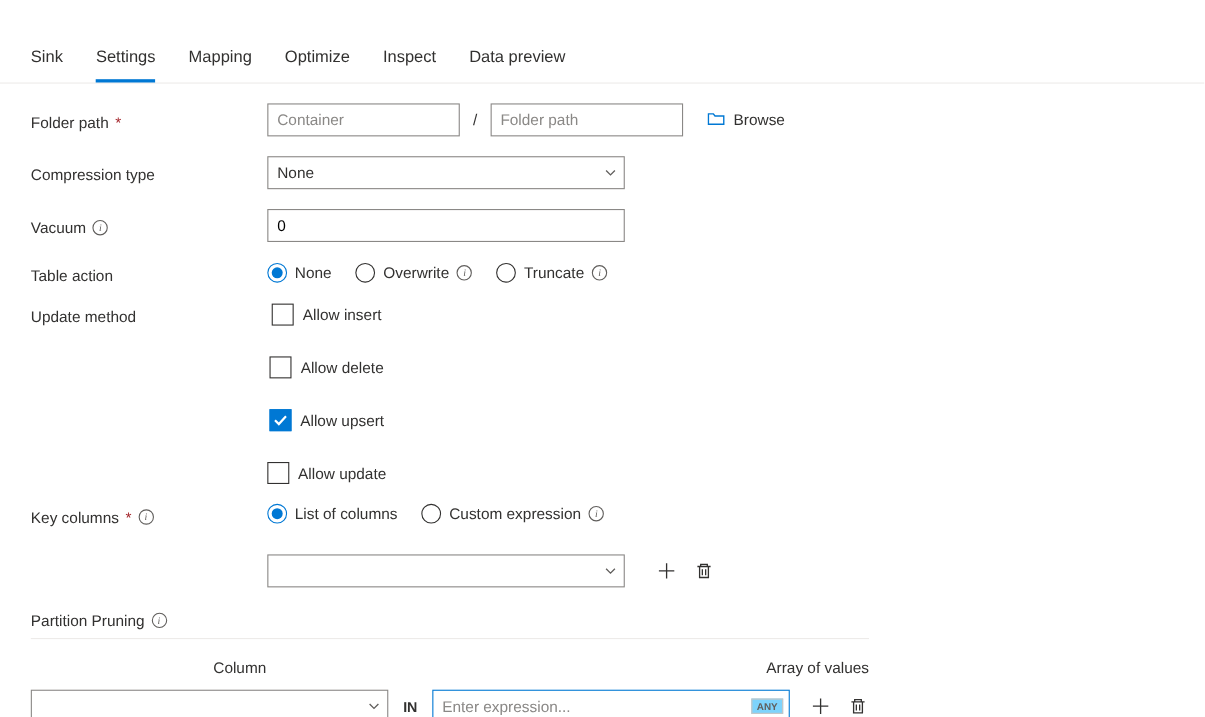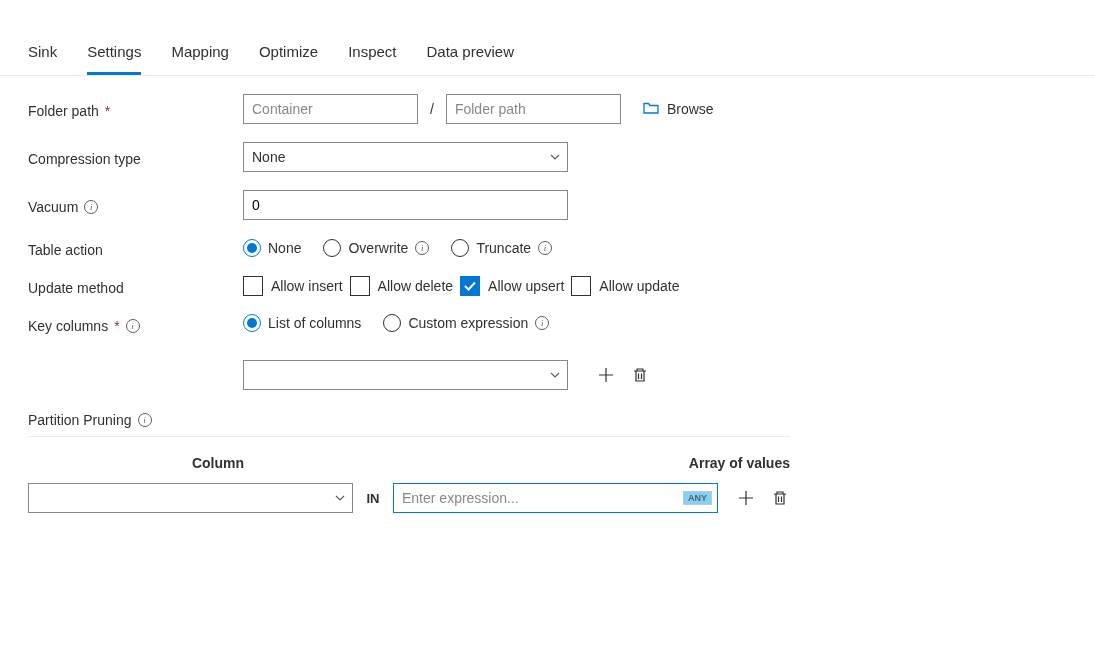--- a/index.html
+++ b/index.html
@@ -101,21 +101,21 @@
       width: 18px; height: 18px; border-radius: 50%;
       border: 1px solid #323130; position: relative;
       background: #fff;
     }
     .radio.checked { border-color: #0078d4; }
     .radio.checked::after {
       content: ""; position: absolute;
       top: 3px; left: 3px; width: 10px; height: 10px;
       border-radius: 50%; background: #0078d4;
     }
-    .checkbox-group { display: flex; flex-direction: row; gap: 7px; text-align: right; }
+    .checkbox-group { display: flex; flex-direction: column; gap: 28px; text-align: right; }
     .checkbox-item { display: flex; align-items: center; gap: 8px; cursor: pointer; }
     .checkbox {
       width: 20px; height: 20px; border: 1px solid #323130;
       background: #fff; display: flex; align-items: center; justify-content: center;
     }
     .checkbox.checked { background: #0078d4; border-color: #0078d4; }
     .checkbox.checked svg { width: 14px; height: 14px; }
     .icon-btn {
       width: 20px; height: 20px; display: inline-flex;
       align-items: center; justify-content: center; cursor: pointer;
@@ -124,21 +124,21 @@
     .icon-btn svg { width: 16px; height: 16px; }
     .key-col-row {
       display: flex; align-items: center; gap: 28px;
       margin-top: 6px;
     }
     .divider {
       height: 1px; background: #edebe9;
       margin: 8px 0 12px 0;
     }
     .partition-headers {
-      display: flex; font-weight: 700;
+      display: flex; font-weight: 400;
       padding: 6px 0 12px 0;
     }
     .col-header-1 { width: 380px; text-align: center; }
     .col-header-2 { flex: 1; text-align: right; }
     .partition-row {
       display: flex; align-items: center; gap: 8px;
     }
     .in-label { font-size: 13px; font-weight: 600; color: #323130; width: 24px; text-align: center; }
     .expr-input {
       position: relative; width: 325px;

